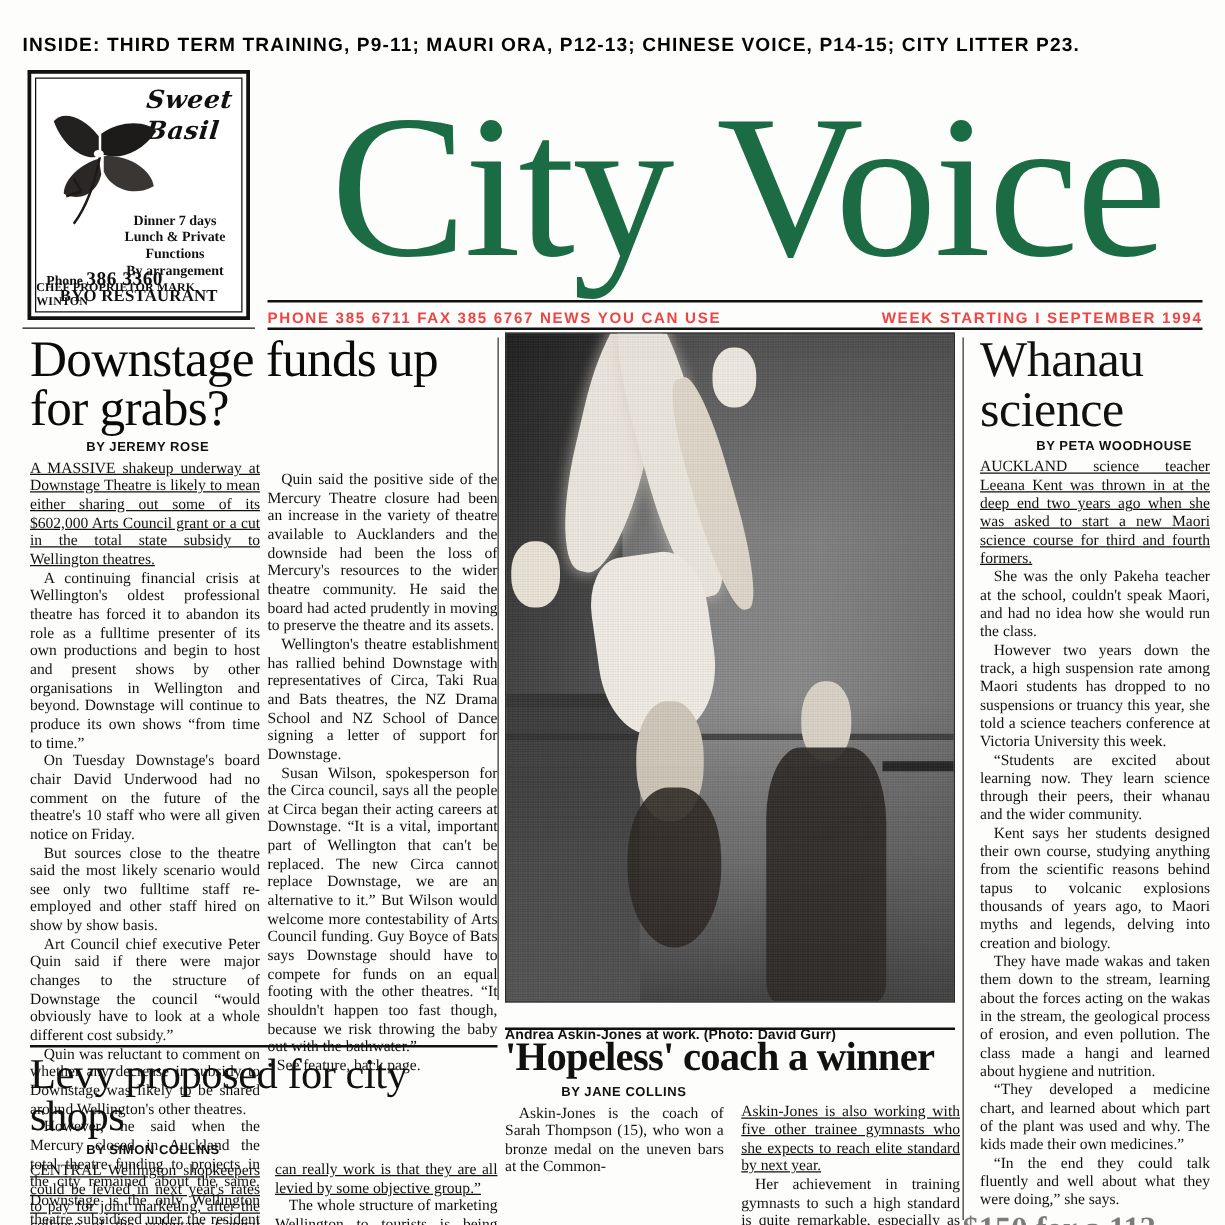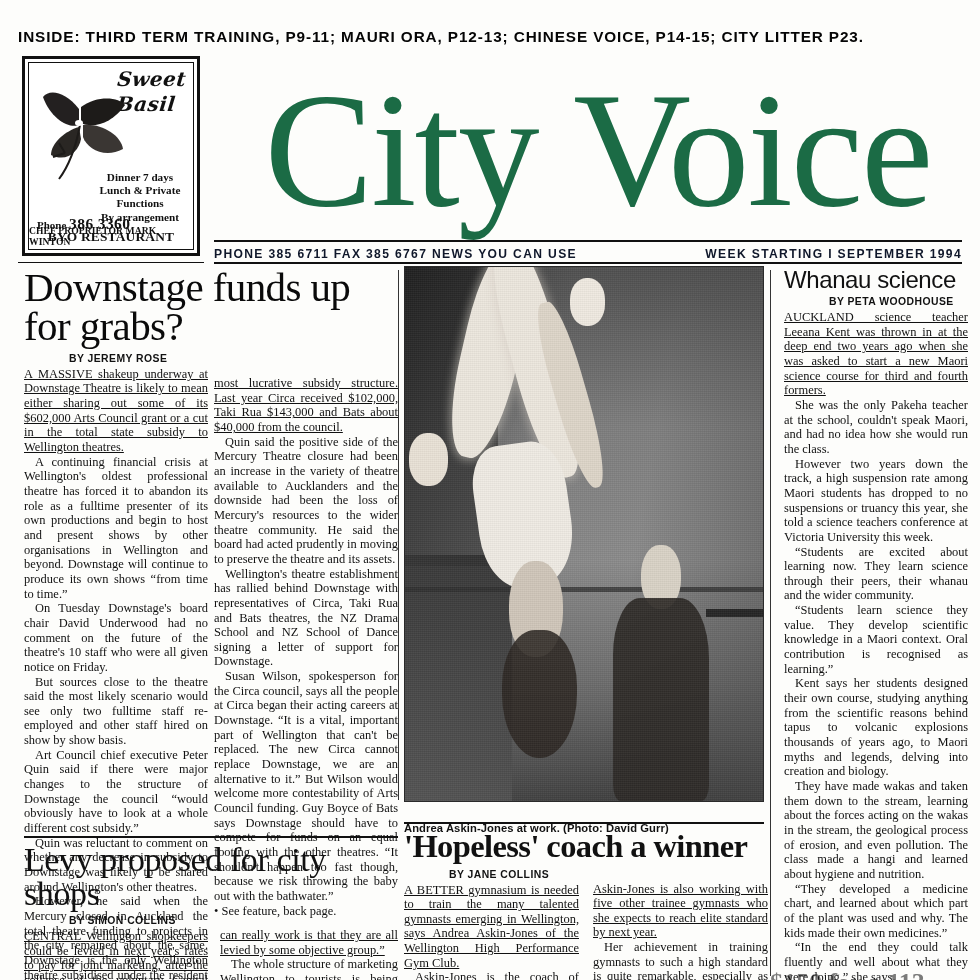--- a/index.html
+++ b/index.html
@@ -53,21 +53,21 @@
     font-size:163px;line-height:196px;font-weight:normal;
     text-align:center;letter-spacing:-2px;white-space:nowrap;
   }
 
   
   .rule-hair{position:absolute;height:1px;background:#111;}
   .rule-thin{position:absolute;height:2px;background:#111;}
   .strap{
     position:absolute;left:214px;top:247px;width:748px;
     font-family:"Liberation Sans",sans-serif;font-weight:bold;
-    font-size:12.1px;letter-spacing:1.35px;white-space:nowrap;color:#0f172a;
+    font-size:12.1px;letter-spacing:1.35px;white-space:nowrap;color:#ef4444;
     display:flex;justify-content:space-between;
   }
 
   
   .cols{position:absolute;left:18px;top:268px;width:944px;height:712px;}
   .col{position:absolute;top:0;box-sizing:border-box;}
   .c1{left:6px;width:184px;}
   .c2{left:196px;width:184px;}
   .c5{left:766px;width:184px;}
 
@@ -80,22 +80,22 @@
     font-family:"Liberation Serif",serif;
     font-weight:normal;font-size:34px;line-height:1;
     margin:0 0 4px 0;letter-spacing:-.4px;
   }
   h2.head-bold{
     font-family:"Liberation Serif",serif;
     font-weight:bold;font-size:32.5px;line-height:1;
     margin:0 0 4px 0;letter-spacing:-.6px;
   }
   h3.head-r{
-    font-family:Liberation Sans, sans-serif;
-    font-weight:normal;font-size:24px;line-height:1;
+    font-family:Liberation Serif, serif;
+    font-weight:normal;font-size:40px;line-height:1;
     margin:0 0 4px 0;letter-spacing:-.4px;
   }
   .byline{
     font-family:"Liberation Sans",sans-serif;font-weight:bold;
     font-size:10.4px;letter-spacing:.45px;margin:0 0 3px 0;color:#111;padding-left:45px;
   }
   p.body{
     margin:0;font-size:12.45px;line-height:1.178;
     text-align:justify;text-justify:inter-word;
     hyphens:auto;-webkit-hyphens:auto;
@@ -234,21 +234,20 @@
       <p class="body first">A MASSIVE shakeup underway at Downstage Theatre is likely to mean either sharing out some of its $602,000 Arts Council grant or a cut in the total state subsidy to Wellington theatres.</p>
       <p class="body">A continuing financial crisis at Wellington's oldest professional theatre has forced it to abandon its role as a fulltime presenter of its own productions and begin to host and present shows by other organisations in Wellington and beyond. Downstage will continue to produce its own shows “from time to time.”</p>
       <p class="body">On Tuesday Downstage's board chair David Underwood had no comment on the future of the theatre's 10 staff who were all given notice on Friday.</p>
       <p class="body">But sources close to the theatre said the most likely scenario would see only two fulltime staff re-employed and other staff hired on show by show basis.</p>
       <p class="body">Art Council chief executive Peter Quin said if there were major changes to the structure of Downstage the council “would obviously have to look at a whole different cost subsidy.”</p>
       <p class="body">Quin was reluctant to comment on whether any decrease in subsidy to Downstage was likely to be shared around Wellington's other theatres.</p>
       <p class="body">However, he said when the Mercury closed in Auckland the total theatre funding to projects in the city remained about the same. Downstage is the only Wellington theatre subsidised under the resident company model, the council's</p>
     </div>
 
     <div class="col c2" style="top:108px;">
-      <p class="body first">most lucrative subsidy structure. Last year Circa received $102,000, Taki Rua $143,000 and Bats about $40,000 from the council.</p>
       <p class="body">Quin said the positive side of the Mercury Theatre closure had been an increase in the variety of theatre available to Aucklanders and the downside had been the loss of Mercury's resources to the wider theatre community. He said the board had acted prudently in moving to preserve the theatre and its assets.</p>
       <p class="body">Wellington's theatre establishment has rallied behind Downstage with representatives of Circa, Taki Rua and Bats theatres, the NZ Drama School and NZ School of Dance signing a letter of support for Downstage.</p>
       <p class="body">Susan Wilson, spokesperson for the Circa council, says all the people at Circa began their acting careers at Downstage. “It is a vital, important part of Wellington that can't be replaced. The new Circa cannot replace Downstage, we are an alternative to it.” But Wilson would welcome more contestability of Arts Council funding. Guy Boyce of Bats says Downstage should have to compete for funds on an equal footing with the other theatres. “It shouldn't happen too fast though, because we risk throwing the baby out with the bathwater.”</p>
       <p class="body bullet">• See feature, back page.</p>
     </div>
 
     <div class="col" style="left:6px;top:568px;width:374px;">
       <div class="rule-thin" style="position:relative;left:0;top:0;width:374px;margin-bottom:5px;"></div>
       <h2 class="head2">Levy proposed for city shops</h2>
       <div style="display:flex;gap:12px;">
@@ -262,38 +261,36 @@
           <p class="body">The whole structure of marketing Wellington to tourists is being reviewed after a recent report by the Pacific Asia Travel Association. Prendergast says it's ridiculous to bring tourists to the city for events such as the waterfront car race,</p>
         </div>
       </div>
     </div>
 
     <div class="col" style="left:386px;top:562px;width:364px;">
       <h2 class="head-bold">'Hopeless' coach a winner</h2>
       <div style="display:flex;gap:14px;margin-top:6px;">
         <div style="width:175px;">
           <div class="byline">BY JANE COLLINS</div>
-          <p class="body first">A BETTER gymnasium is needed to train the many talented gymnasts emerging in Wellington, says Andrea Askin-Jones of the Wellington High Performance Gym Club.</p>
           <p class="body">Askin-Jones is the coach of Sarah Thompson (15), who won a bronze medal on the uneven bars at the Common-</p>
         </div>
         <div style="width:175px;padding-top:13px;">
           <p class="body first">Askin-Jones is also working with five other trainee gymnasts who she expects to reach elite standard by next year.</p>
           <p class="body">Her achievement in training gymnasts to such a high standard is quite remarkable, especially as she was discouraged from competing herself at the age of 10 because she was considered 'hopeless.' Her coach told her she was</p>
         </div>
       </div>
     </div>
 
     <div class="col c5">
       <h3 class="head-r">Whanau science</h3>
       <div class="byline">BY PETA WOODHOUSE</div>
       <p class="body first">AUCKLAND science teacher Leeana Kent was thrown in at the deep end two years ago when she was asked to start a new Maori science course for third and fourth formers.</p>
       <p class="body">She was the only Pakeha teacher at the school, couldn't speak Maori, and had no idea how she would run the class.</p>
       <p class="body">However two years down the track, a high suspension rate among Maori students has dropped to no suspensions or truancy this year, she told a science teachers conference at Victoria University this week.</p>
       <p class="body">“Students are excited about learning now. They learn science through their peers, their whanau and the wider community.</p>
-      <p class="body">“Students learn science they value. They develop scientific knowledge in a Maori context. Oral contribution is recognised as learning.”</p>
       <p class="body">Kent says her students designed their own course, studying anything from the scientific reasons behind tapus to volcanic explosions thousands of years ago, to Maori myths and legends, delving into creation and biology.</p>
       <p class="body">They have made wakas and taken them down to the stream, learning about the forces acting on the wakas in the stream, the geological process of erosion, and even pollution. The class made a hangi and learned about hygiene and nutrition.</p>
       <p class="body">“They developed a medicine chart, and learned about which part of the plant was used and why. The kids made their own medicines.”</p>
       <p class="body">“In the end they could talk fluently and well about what they were doing,” she says.</p>
 
     </div>
 
   </div>
 
   <div style="position:absolute;left:398px;top:270px;width:1px;height:530px;background:#111;opacity:.85;"></div>

